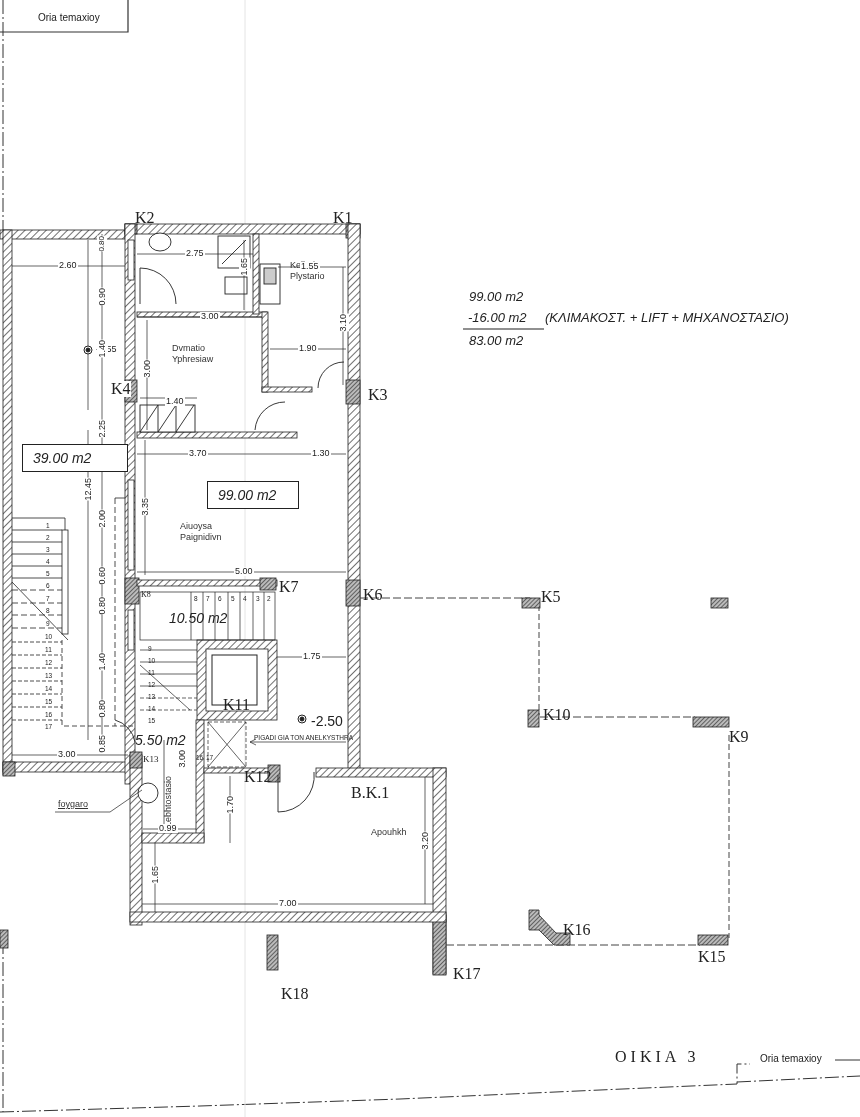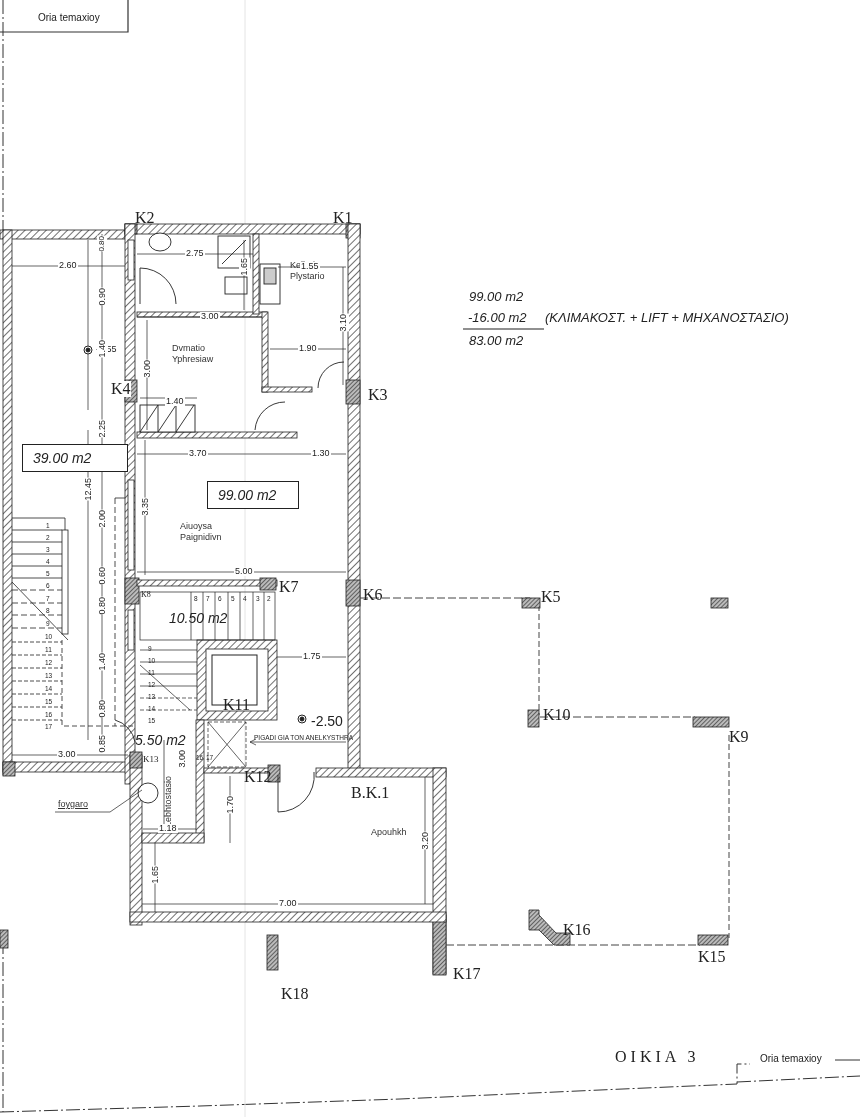--- a/index.html
+++ b/index.html
@@ -277,21 +277,21 @@
 <div class="lbl dim" style="left:185px;top:249px;">2.75</div>
 <div class="lbl dim" style="left:300px;top:262px;">1.55</div>
 <div class="lbl dim" style="left:200px;top:312px;">3.00</div>
 <div class="lbl dim" style="left:298px;top:344px;">1.90</div>
 <div class="lbl dim" style="left:165px;top:397px;">1.40</div>
 <div class="lbl dim" style="left:188px;top:449px;">3.70</div>
 <div class="lbl dim" style="left:311px;top:449px;">1.30</div>
 <div class="lbl dim" style="left:234px;top:567px;">5.00</div>
 <div class="lbl dim" style="left:302px;top:652px;">1.75</div>
 <div class="lbl dim" style="left:57px;top:750px;">3.00</div>
-<div class="lbl dim" style="left:158px;top:824px;">1.18</div>
+<div class="lbl dim" style="left:158px;top:824px;">0.99</div>
 <div class="lbl dim" style="left:278px;top:899px;">7.00</div>
 
 <div class="lbl dim dimv" style="left:97px;top:236px;font-size:8px;">0.80</div>
 <div class="lbl dim dimv" style="left:97px;top:288px;">0.90</div>
 <div class="lbl dim dimv" style="left:97px;top:340px;">1.40</div>
 <div class="lbl dim dimv" style="left:97px;top:420px;">2.25</div>
 <div class="lbl dim dimv" style="left:83px;top:478px;">12.45</div>
 <div class="lbl dim dimv" style="left:97px;top:510px;">2.00</div>
 <div class="lbl dim dimv" style="left:97px;top:567px;">0.60</div>
 <div class="lbl dim dimv" style="left:97px;top:597px;">0.80</div>

